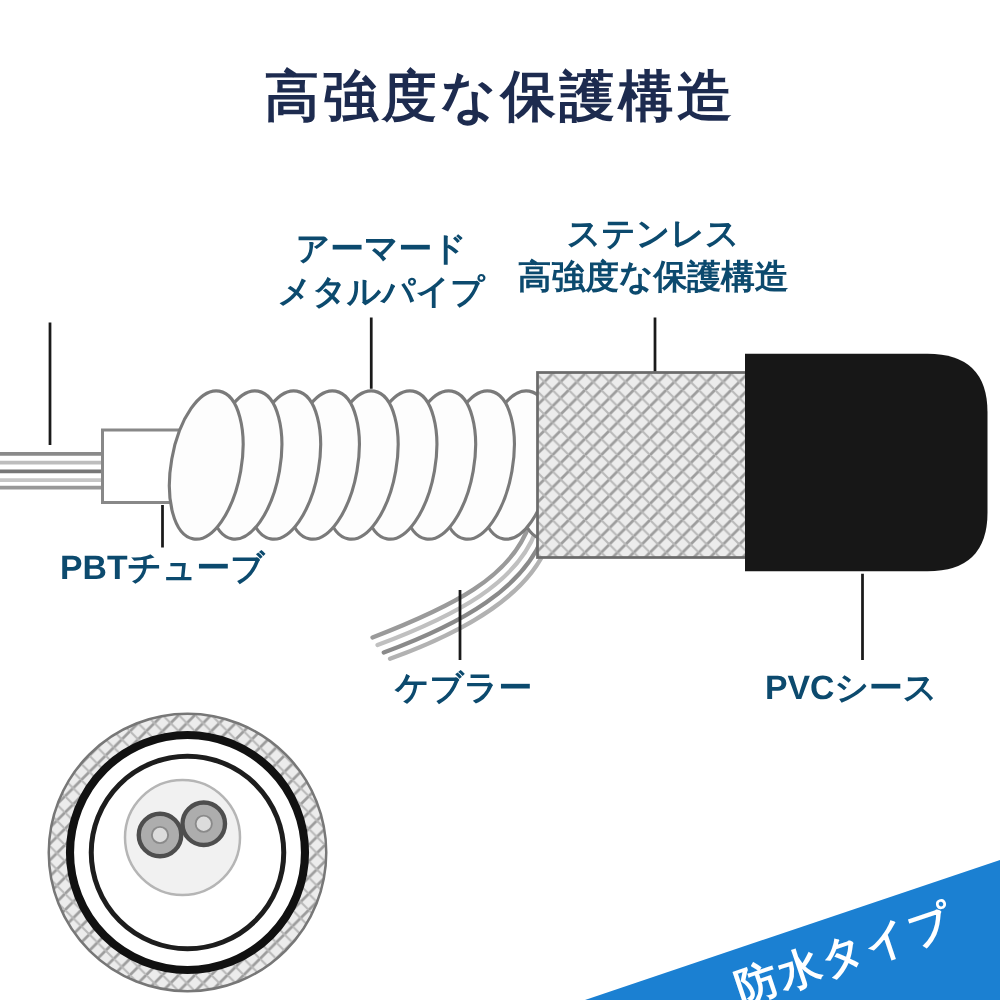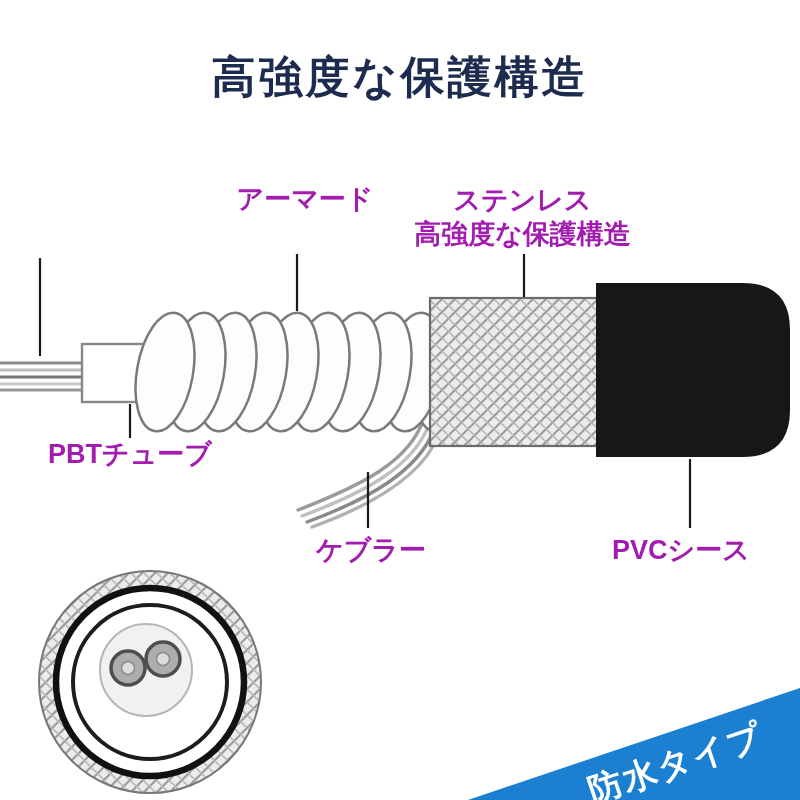--- a/index.html
+++ b/index.html
@@ -6,27 +6,27 @@
   .stage{
     position:relative;width:800px;height:800px;background:#ffffff;overflow:hidden;
     font-family:"Liberation Sans","DejaVu Sans",sans-serif;
   }
   .stage svg{position:absolute;left:0;top:0;}
   .page-title{
     position:absolute;left:0;top:48px;width:800px;text-align:center;
     font-size:44px;font-weight:bold;color:#1d2b4f;letter-spacing:3px;
   }
   .lbl{
-    position:absolute;color:#a21caf;font-weight:bold;font-size:27px;line-height:1.25;
+    position:absolute;color:#0c4a6e;font-weight:bold;font-size:27px;line-height:1.25;
     white-space:nowrap;
   }
   .lbl.center{text-align:center;}
   .lbl-fiber{left:24px;top:222px;}
   .lbl-armored{left:200px;top:183px;width:210px;}
-  .lbl-stainless{left:400px;top:184px;width:245px;}
+  .lbl-stainless{left:400px;top:171px;width:245px;}
   .lbl-pbt{left:48px;top:438px;}
   .lbl-kevlar{left:316px;top:534px;}
   .lbl-pvc{left:612px;top:534px;text-align:center;}
   .banner-text{
     position:absolute;left:556px;top:738px;width:240px;height:52px;
     display:flex;align-items:center;justify-content:center;
     color:#ffffff;font-size:34px;font-weight:bold;letter-spacing:2px;
     transform:rotate(-18.5deg);
   }
 </style>
@@ -107,20 +107,21 @@
     <g>
       <polygon points="468,800 800,800 800,688" fill="#1b80d2"></polygon>
     </g>
   </svg>
 
   <div class="page-title">高強度な保護構造</div>
 
 
   <div class="lbl center lbl-armored">
     <div>アーマード</div>
+    <div>メタルパイプ</div>
   </div>
 
   <div class="lbl center lbl-stainless">
     <div>ステンレス</div>
     <div>高強度な保護構造</div>
   </div>
 
   <div class="lbl lbl-pbt">PBTチューブ</div>
 
   <div class="lbl lbl-kevlar">ケブラー</div>

